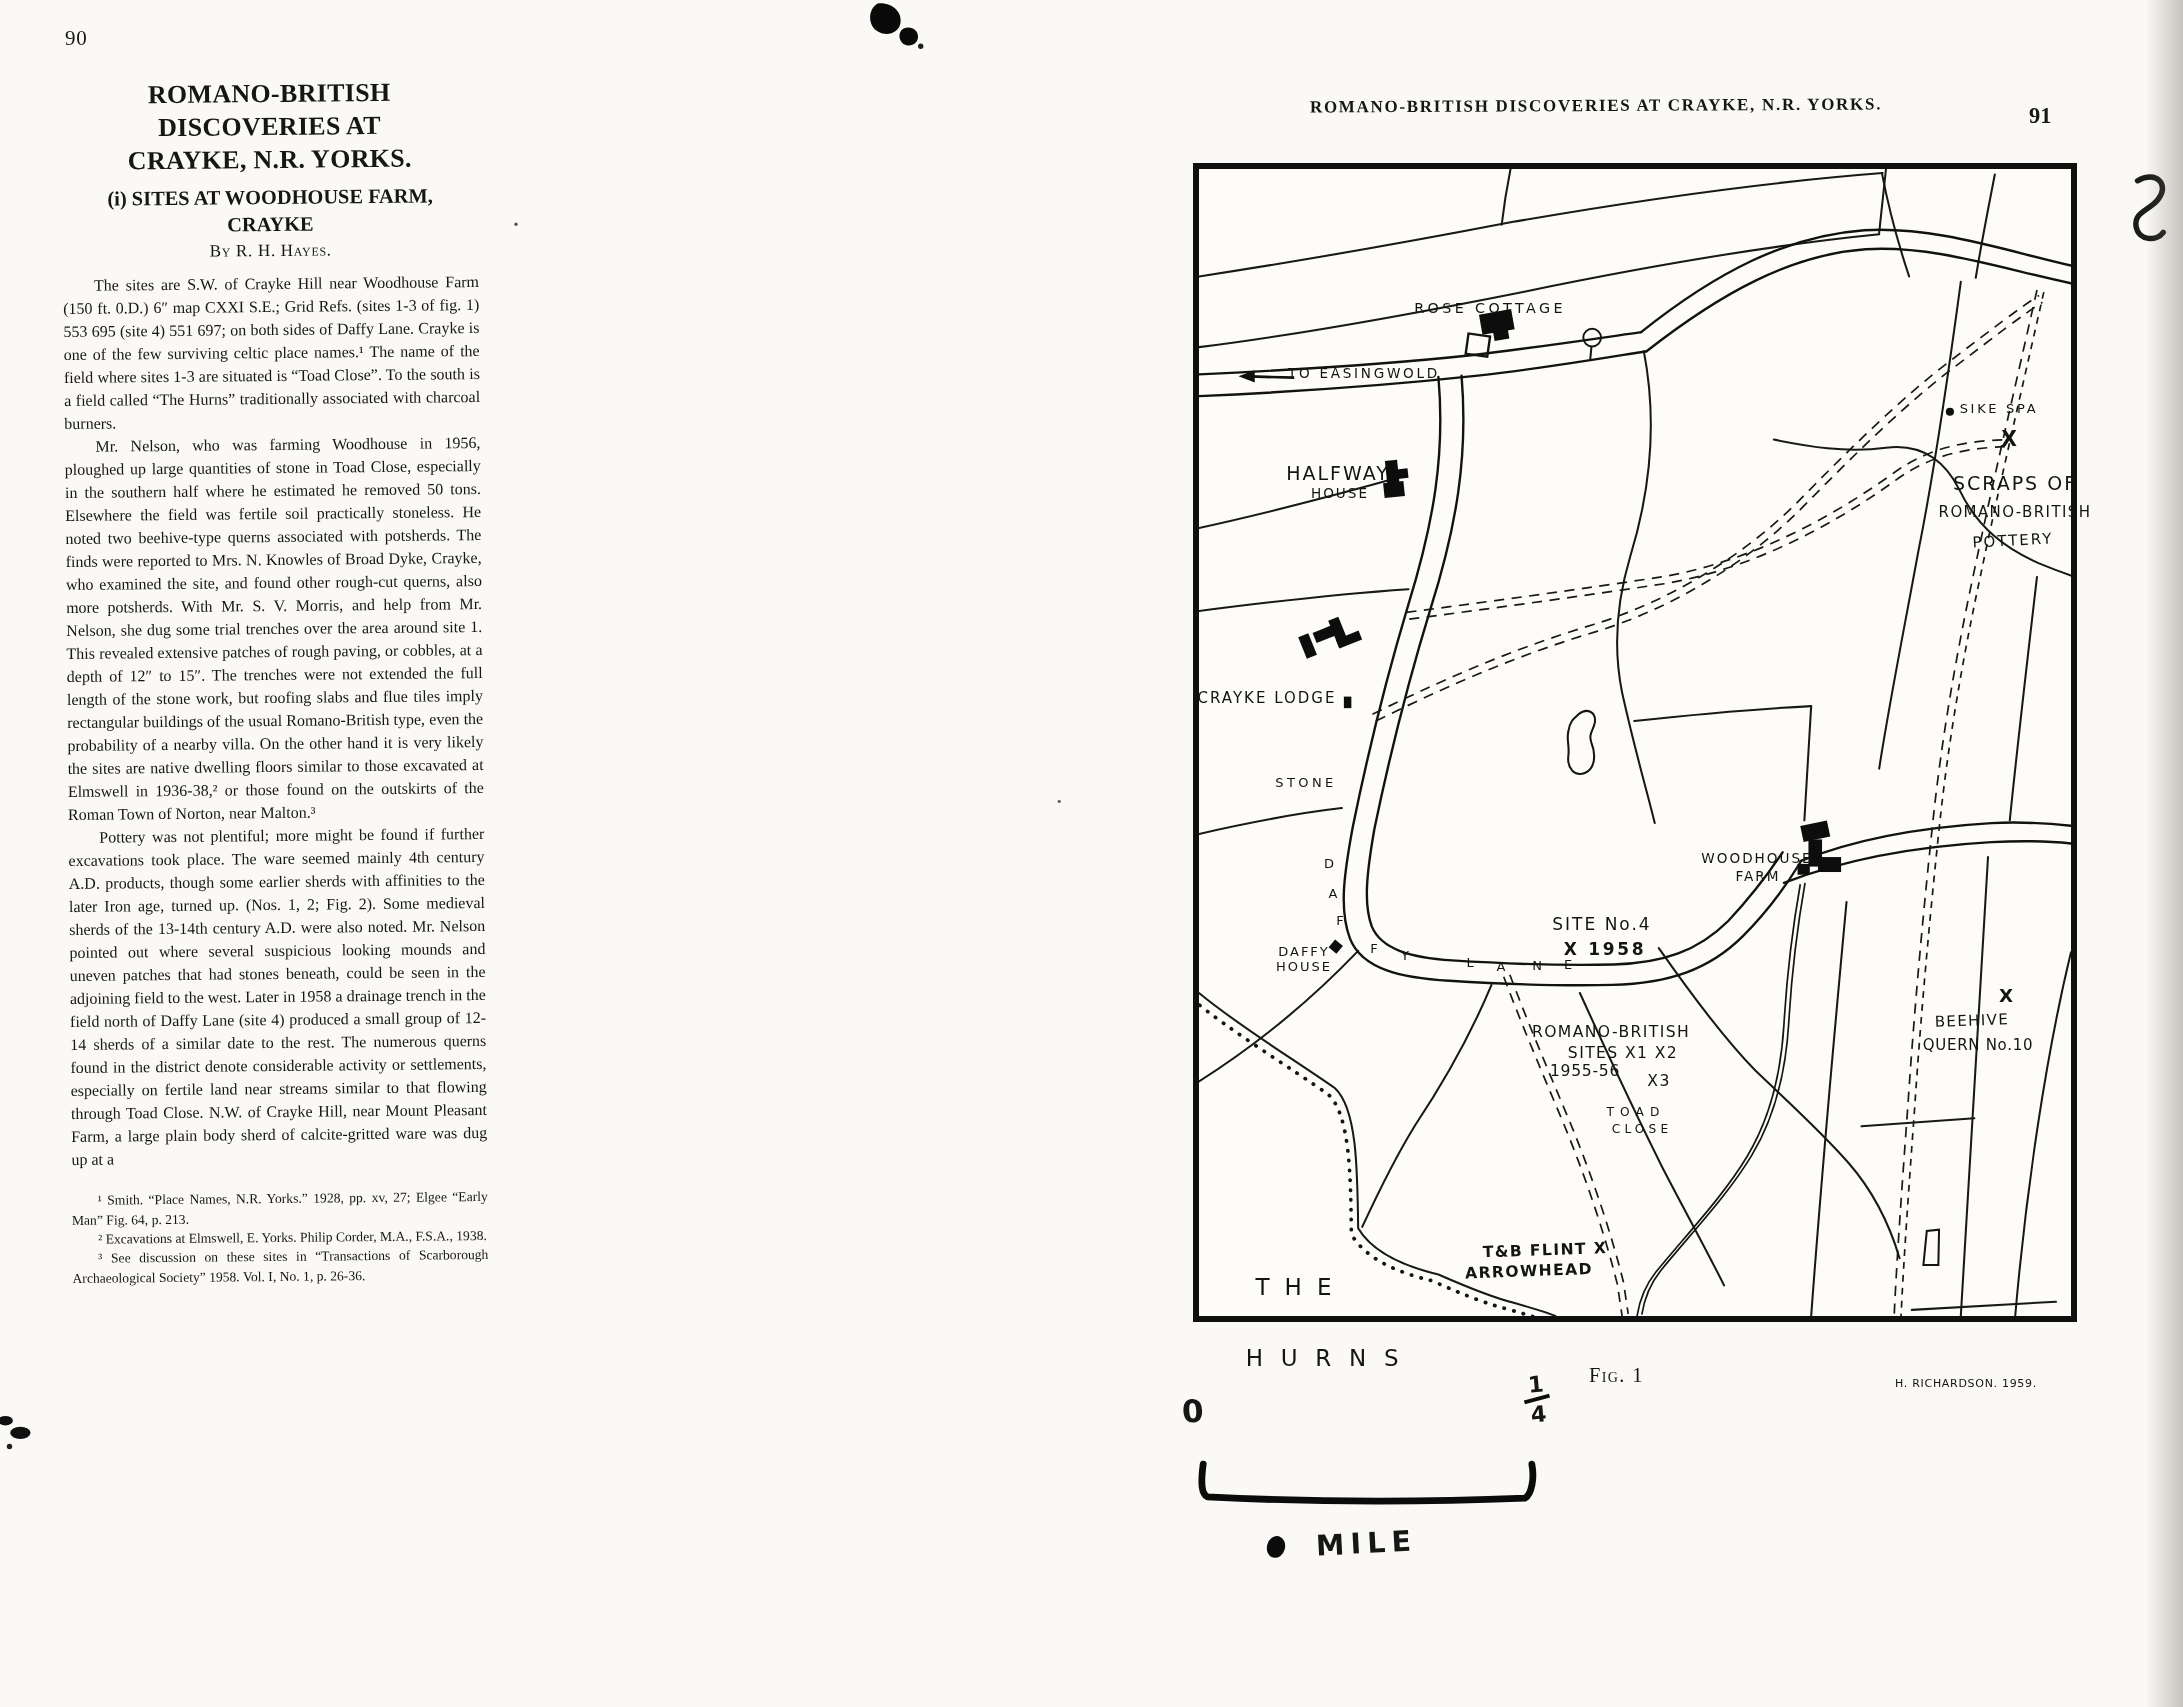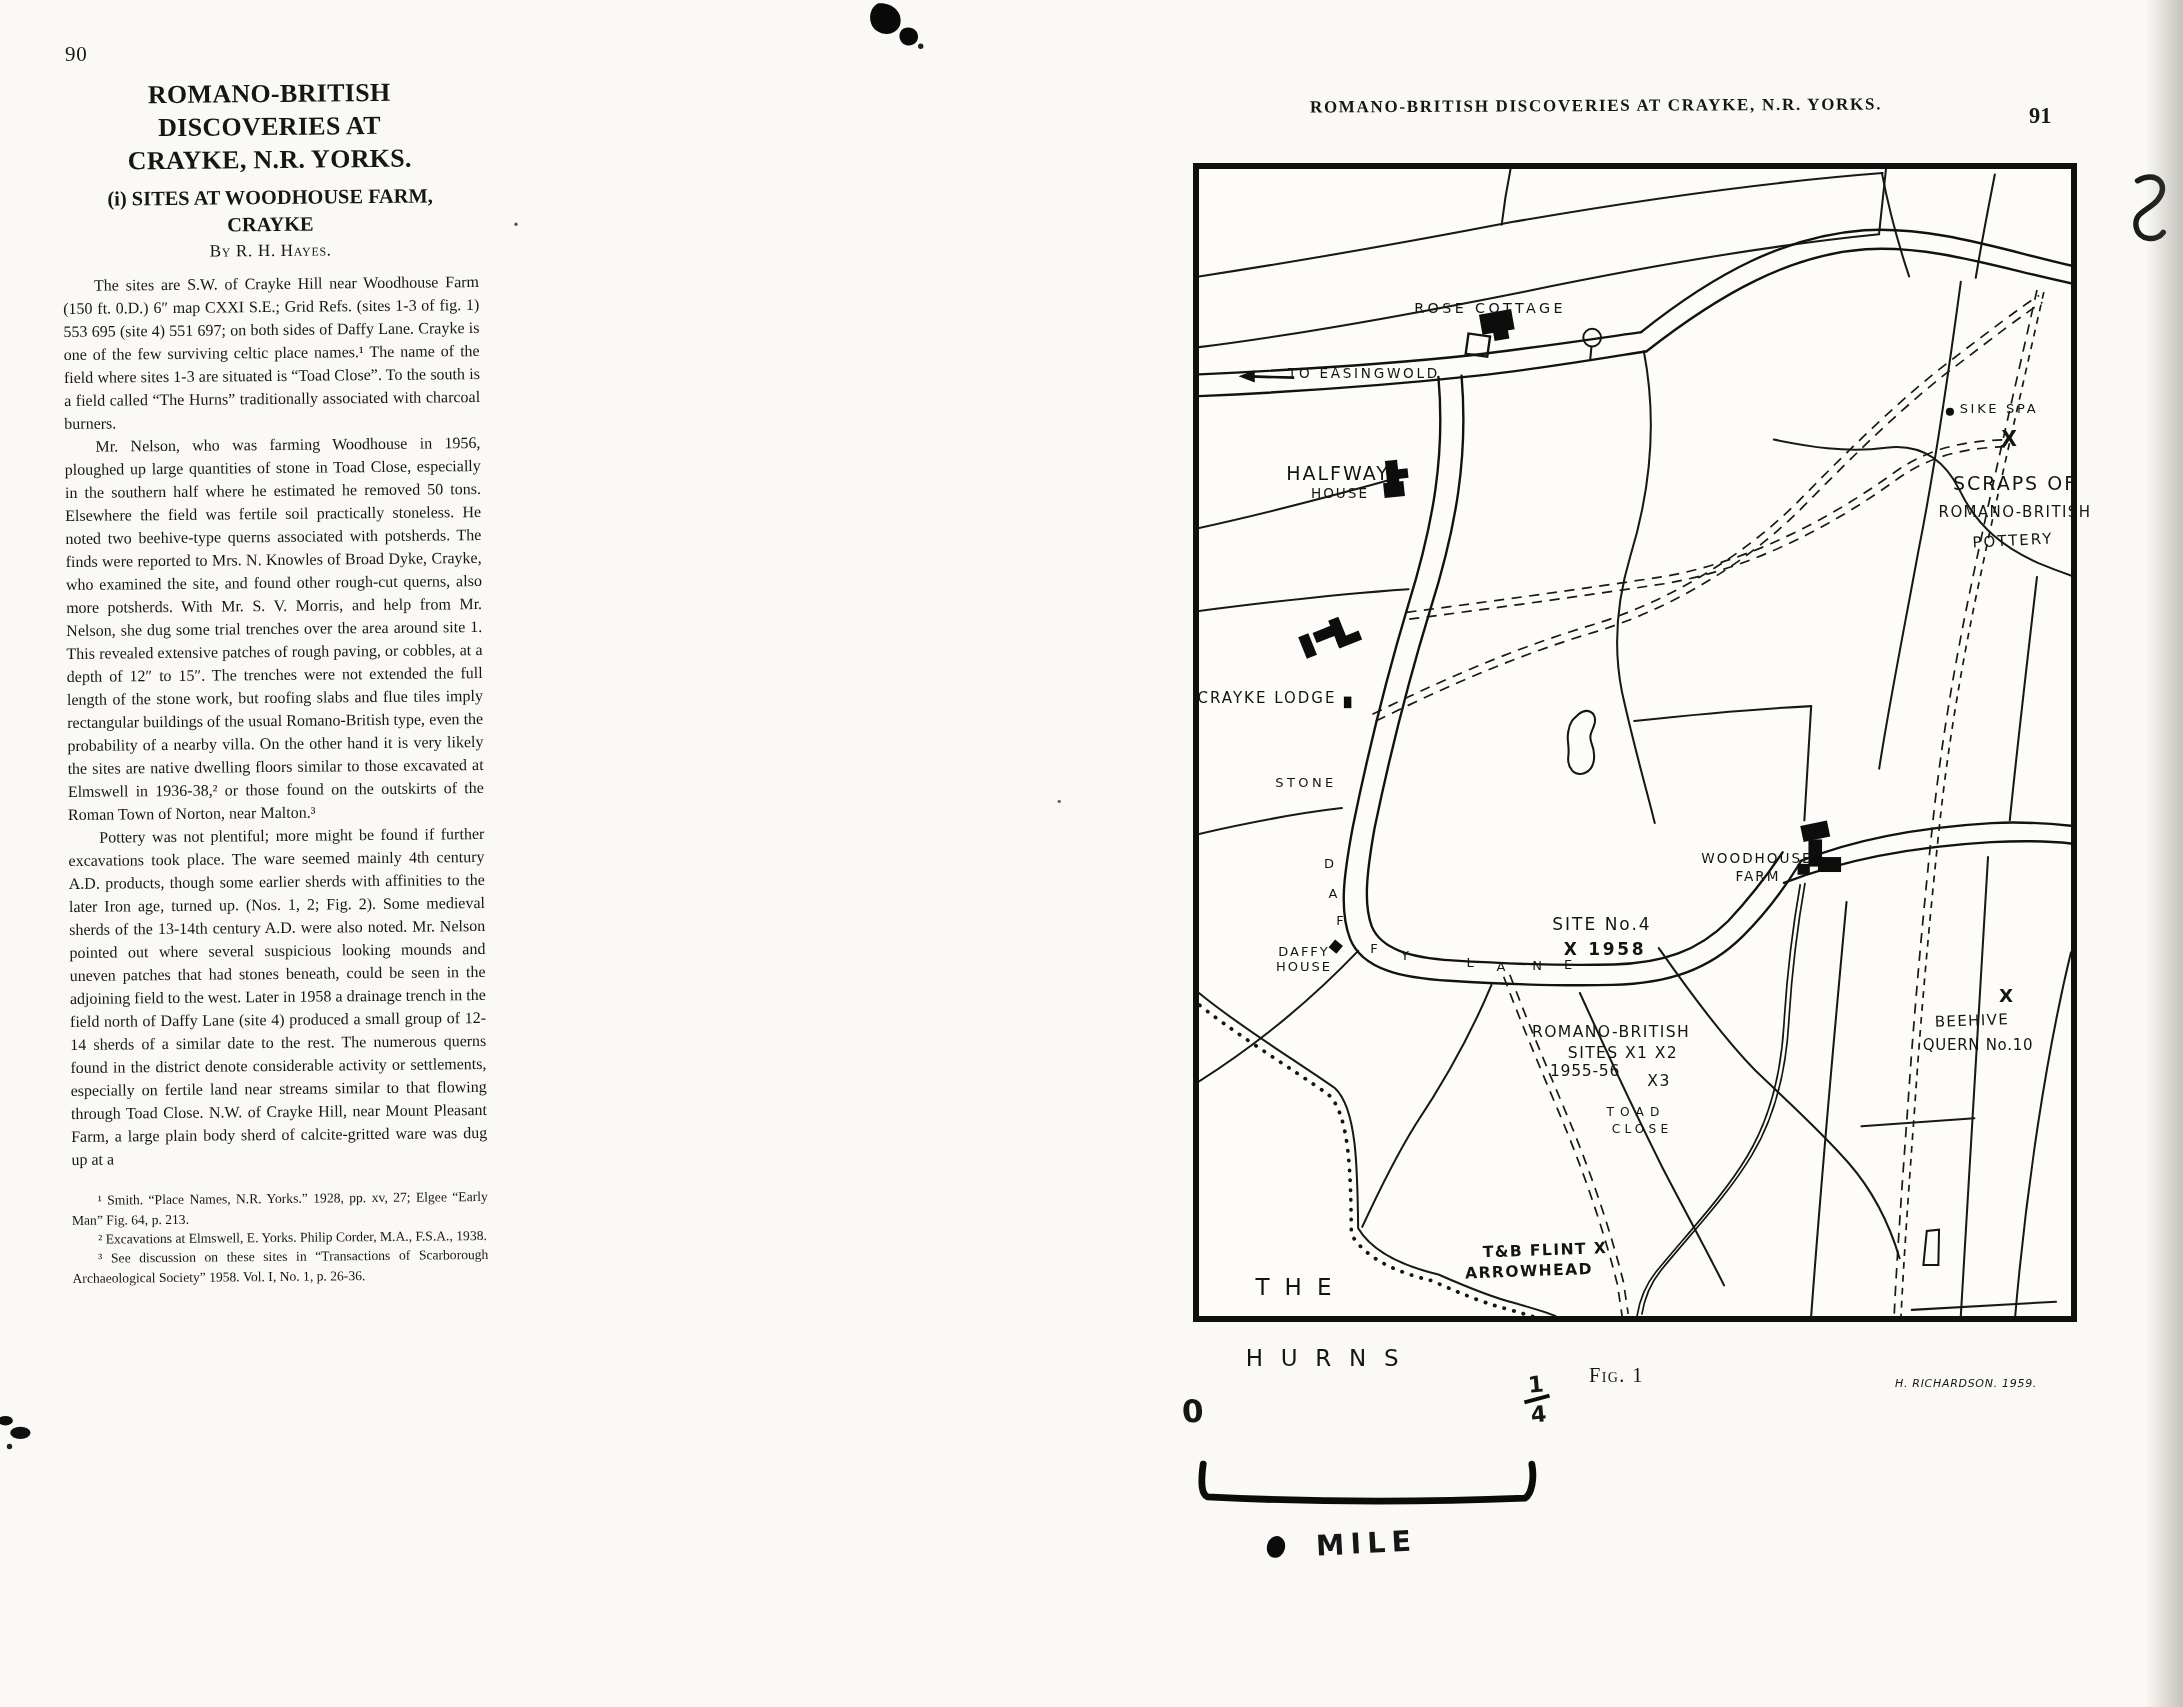--- a/index.html
+++ b/index.html
@@ -4,21 +4,21 @@
 <style>
   html,body{margin:0;padding:0;}
   body{
     width:2183px;height:1708px;position:relative;overflow:hidden;
     background:#faf9f5;
     font-family:"Liberation Serif", serif;
     color:#161616;
   }
   
   .page-number-left{
-    position:absolute;left:65px;top:26px;font-size:21px;letter-spacing:0.7px;margin-top:16px;
+    position:absolute;left:65px;top:26px;font-size:21px;letter-spacing:0.7px;
   }
   .left-col{
     position:absolute;left:61px;top:79px;width:416px;
     transform:rotate(-0.55deg);transform-origin:top left;
   }
   .title{
     text-align:center;font-weight:700;font-size:26px;line-height:33px;letter-spacing:0.3px;
   }
   .subtitle{
     text-align:center;font-weight:700;font-size:20.4px;line-height:27px;margin-top:8.1px;
@@ -242,21 +242,21 @@
     <span class="ml" style="left:460px;top:913px;font-size:15.6px;letter-spacing:1.4px;">X3</span>
     <span class="ml" style="left:437px;top:943px;font-size:12.2px;letter-spacing:6.1px;">TOAD</span>
     <span class="ml" style="left:443px;top:960px;font-size:12.2px;letter-spacing:4.1px;">CLOSE</span>
     <span class="ml" style="left:346px;top:1082px;font-size:15.6px;letter-spacing:1.4px;font-weight:700;transform:translate(-50%,-50%) rotate(-2deg);">T&amp;B FLINT X</span>
     <span class="ml" style="left:330px;top:1103px;font-size:15.6px;letter-spacing:1.4px;font-weight:700;transform:translate(-50%,-50%) rotate(-2deg);">ARROWHEAD</span>
     <span class="ml" style="left:102px;top:1118px;font-size:23px;letter-spacing:15px;">THE</span>
     <span class="ml" style="left:132px;top:1189px;font-size:23px;letter-spacing:17.7px;">HURNS</span>
     <span class="ml" style="left:807px;top:827px;font-size:18.3px;font-weight:700;">X</span>
     <span class="ml" style="left:773px;top:852px;font-size:15px;letter-spacing:1.4px;transform:translate(-50%,-50%) rotate(-2deg);">BEEHIVE</span>
     <span class="ml" style="left:779px;top:876px;font-size:15px;letter-spacing:0.7px;">QUERN No.10</span>
-    <span class="ml" style="left:767px;top:1214px;font-size:11px;letter-spacing:0.7px;font-style:italic;">H. RICHARDSON. 1959.</span>
+    <span class="ml" style="left:767px;top:1214px;font-size:11px;letter-spacing:0.7px;">H. RICHARDSON. 1959.</span>
 
     <span class="lane-letter" style="left:130px;top:694px;">D</span>
     <span class="lane-letter" style="left:134px;top:724px;">A</span>
     <span class="lane-letter" style="left:141px;top:751px;">F</span>
     <span class="lane-letter" style="left:175px;top:779px;">F</span>
     <span class="lane-letter" style="left:206px;top:786px;">Y</span>
     <span class="lane-letter" style="left:271px;top:793px;">L</span>
     <span class="lane-letter" style="left:302px;top:797px;">A</span>
     <span class="lane-letter" style="left:338px;top:796px;">N</span>
     <span class="lane-letter" style="left:369px;top:795px;">E</span>

